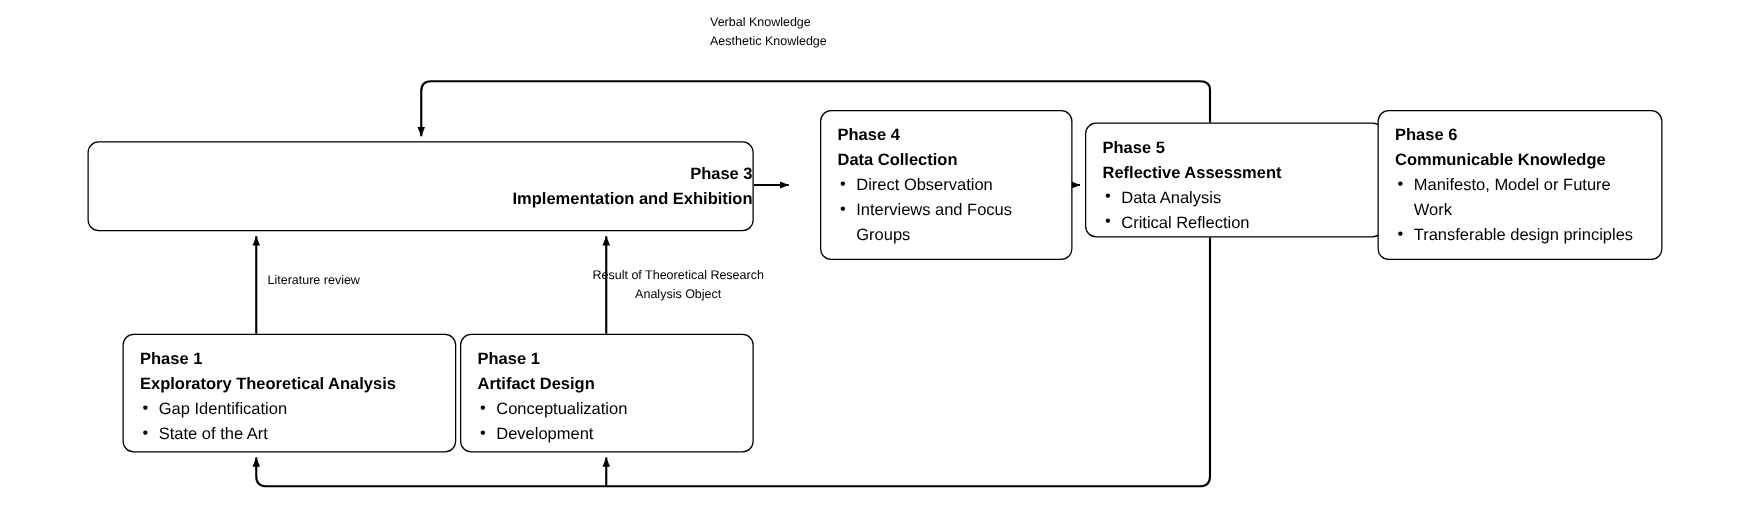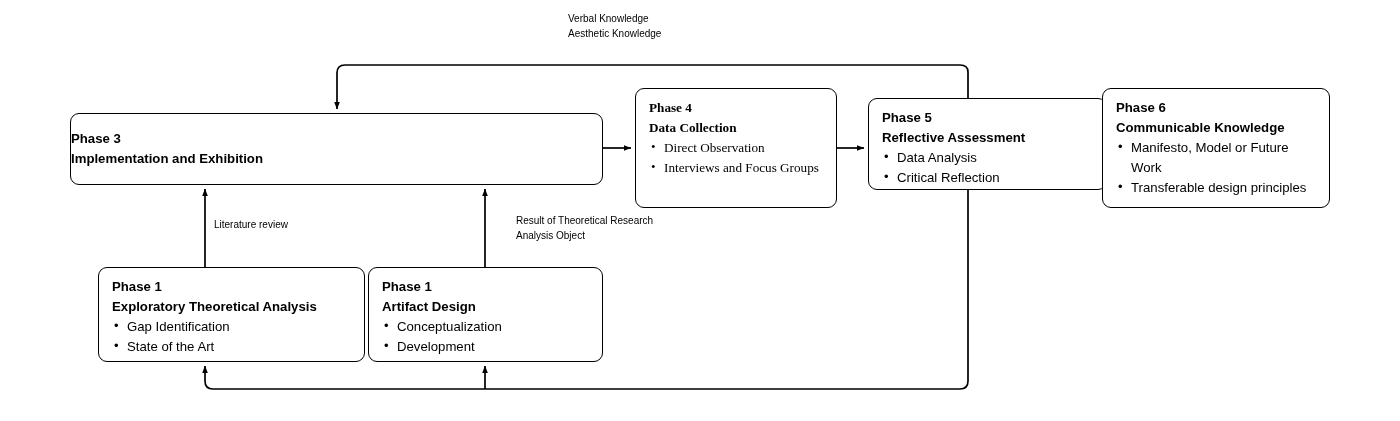--- a/index.html
+++ b/index.html
@@ -63,21 +63,21 @@
     content: "•";
     position: absolute;
     left: 2px;
     top: -0.5px;
     font-size: 13px;
   }
   .node.centered .node-inner {
     height: 100%;
     display: flex;
     flex-direction: column;
-    align-items: flex-start;
+    align-items: flex-end;
     justify-content: center;
     padding: 0;
   }
   .node.centered .node-title,
   .node.centered .node-subtitle {
     text-align: center;
   }
   .edge-label {
     position: absolute;
     font-size: 10px;
@@ -122,21 +122,21 @@
     </g>
   </svg>
 
   <div class="node centered" style="left:70px; top:113px; width:533px; height:72px;">
     <div class="node-inner">
       <div class="node-title">Phase 3</div>
       <div class="node-subtitle">Implementation and Exhibition</div>
     </div>
   </div>
 
-  <div class="node" style="left:635px; top:88px; width:202px; height:120px;font-family:Liberation Serif, serif;">
+  <div class="node" style="left:656px; top:88px; width:202px; height:120px;">
     <div class="node-inner">
       <div class="node-title">Phase 4</div>
       <div class="node-subtitle">Data Collection</div>
       <ul class="node-list">
         <li>Direct Observation</li>
         <li>Interviews and Focus Groups</li>
       </ul>
     </div>
   </div>
 
@@ -182,16 +182,16 @@
         <li>Development</li>
       </ul>
     </div>
   </div>
 
   <div class="edge-label" style="left:568px; top:12px;">Verbal Knowledge
 Aesthetic Knowledge</div>
 
   <div class="edge-label" style="left:214px; top:218px;">Literature review</div>
 
-  <div class="edge-label" style="left:516px; top:214px;">Result of Theoretical Research
+  <div class="edge-label" style="left:474px; top:214px;text-align:center;">Result of Theoretical Research
 Analysis Object</div>
 
 </div>
 
 </body></html>

